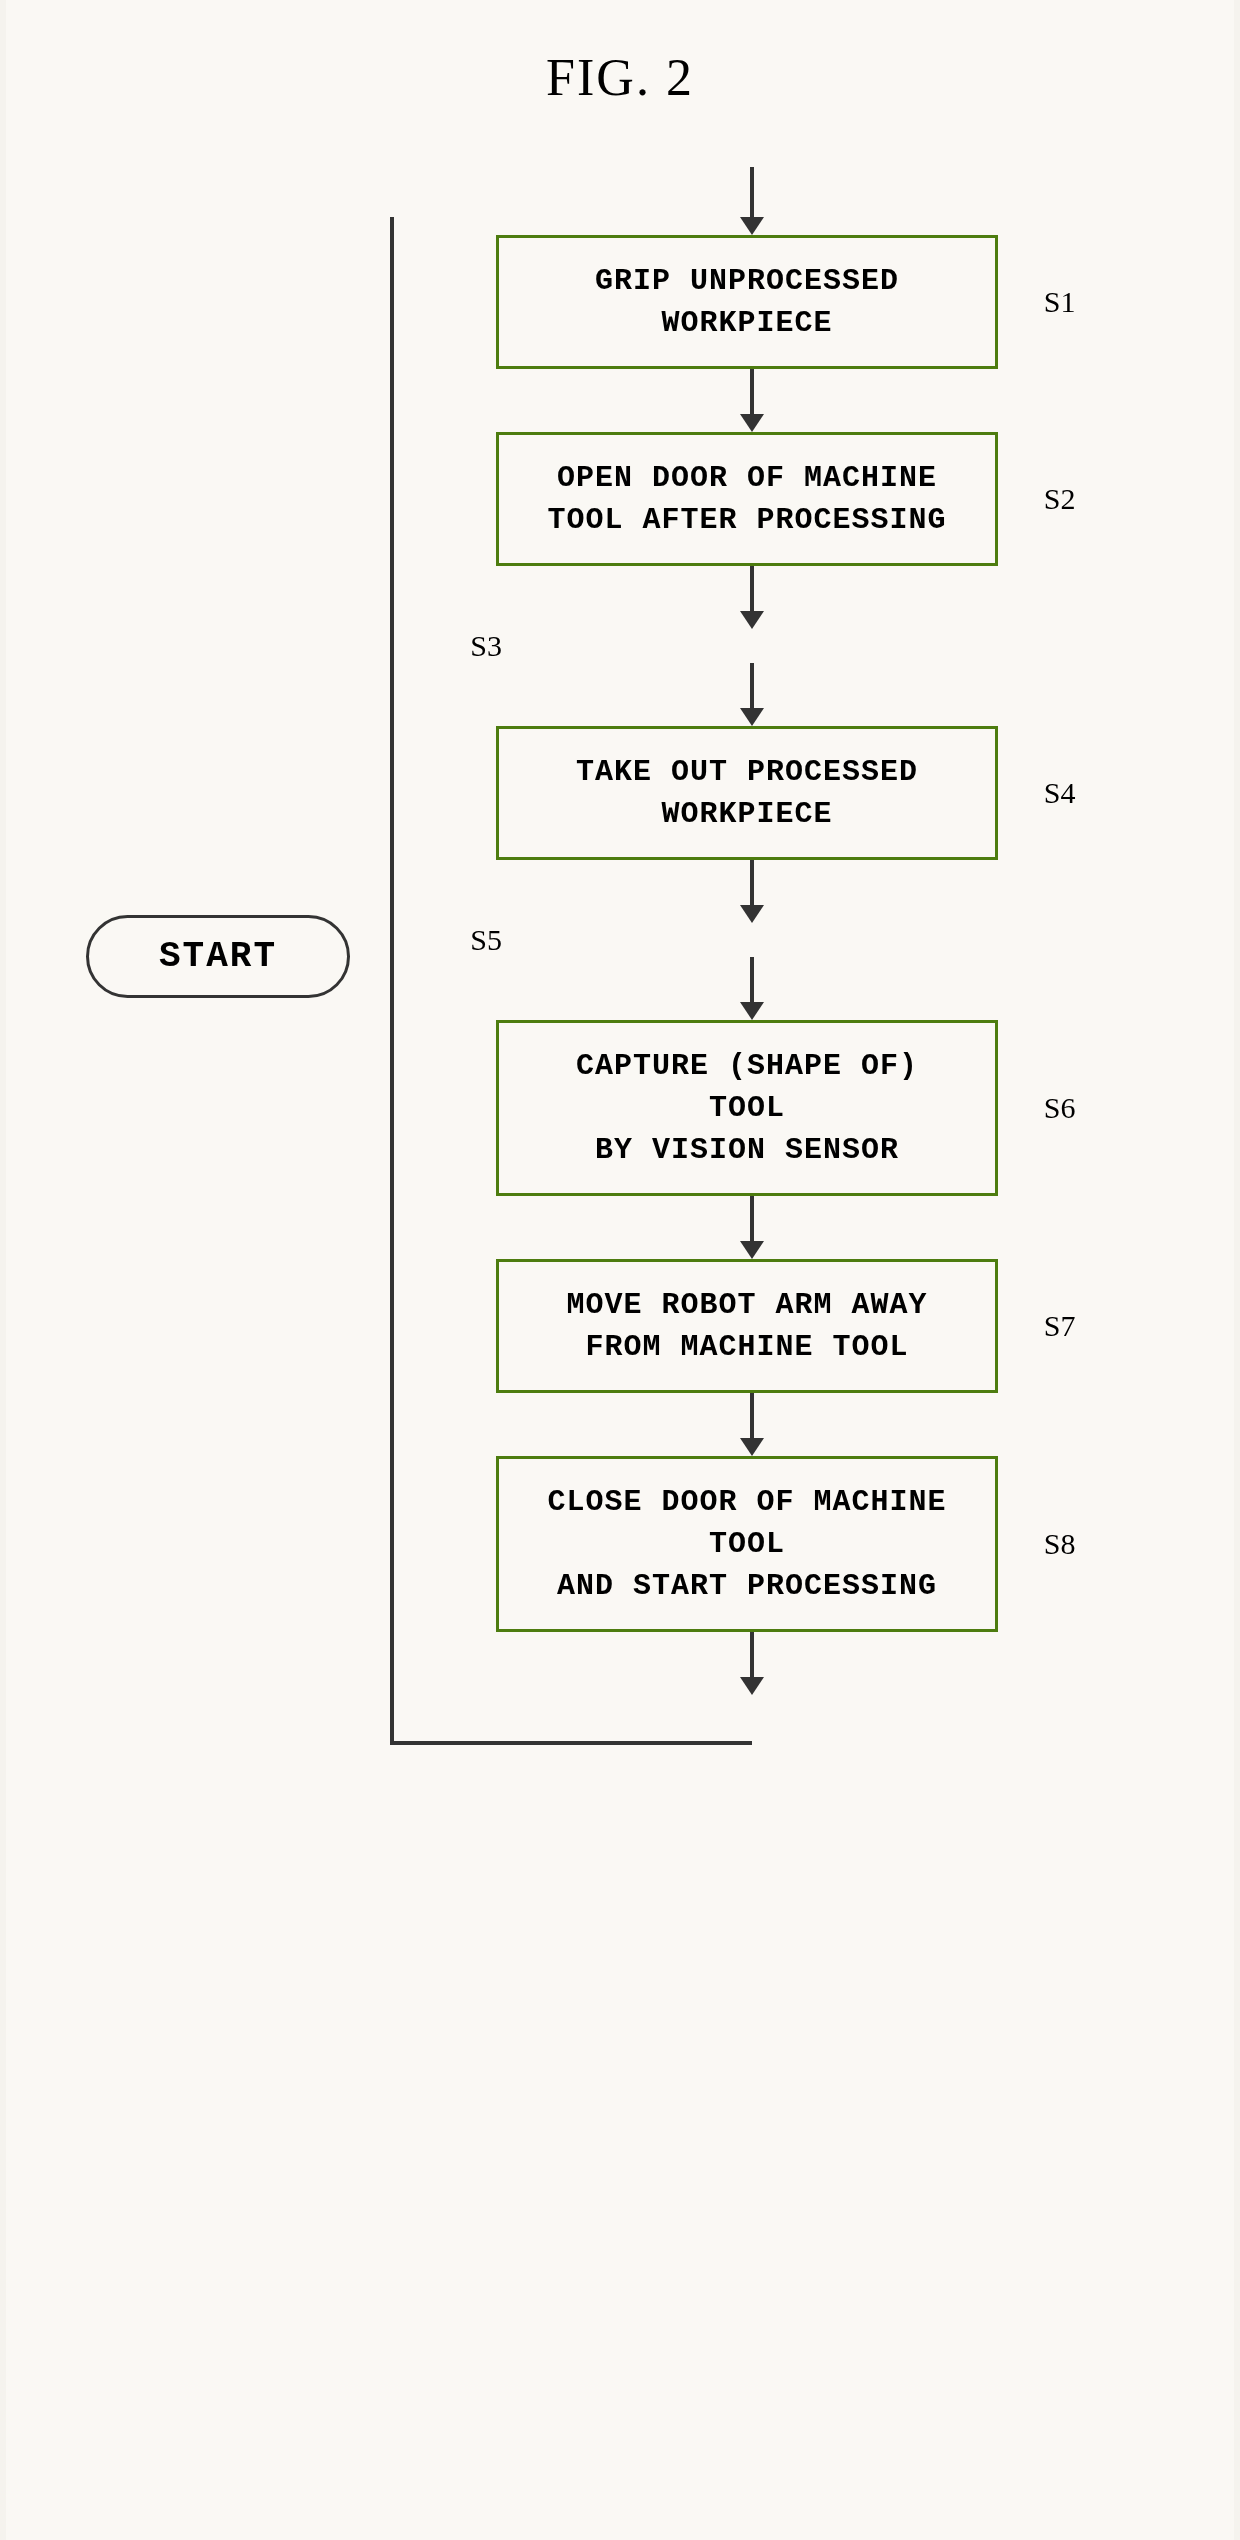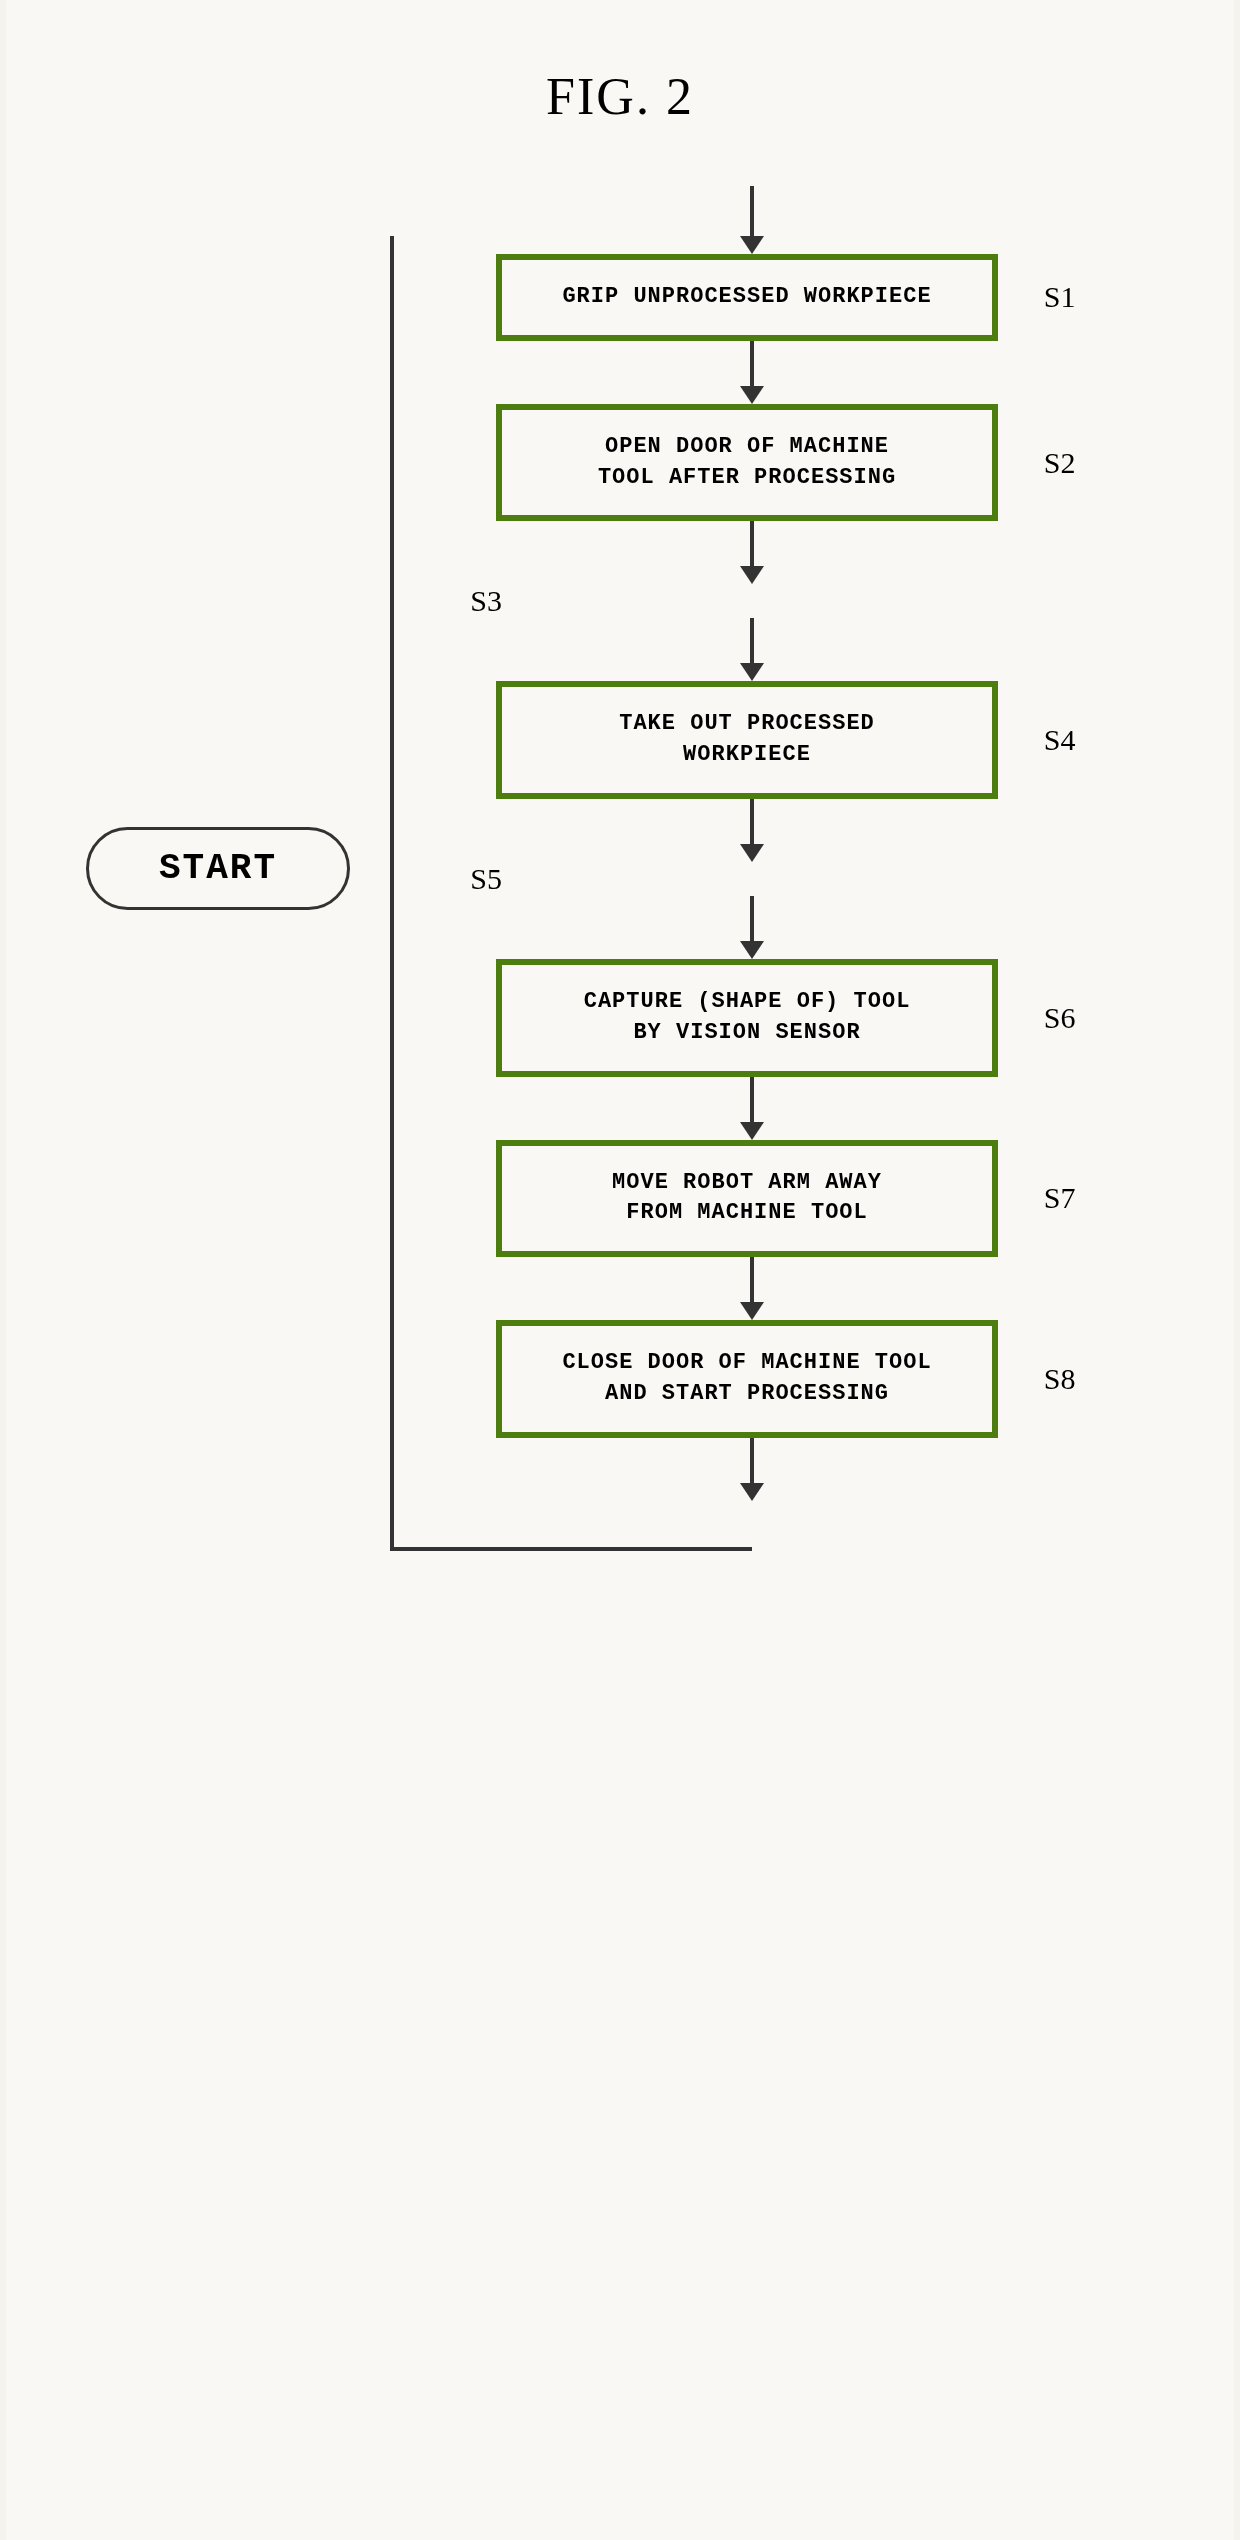--- a/index.html
+++ b/index.html
@@ -15,21 +15,21 @@
       align-items: flex-start;
       min-height: 2540px;
       font-family: 'Courier New', Courier, monospace;
     }
 
     .page {
       width: 1228px;
       min-height: 2540px;
       background: #faf8f4;
       position: relative;
-      padding: 67px 0;
+      padding: 48px 0;
     }
 
     .fig-title {
       text-align: center;
       font-size: 52px;
       font-weight: normal;
       font-family: 'Times New Roman', Times, serif;
       margin-bottom: 60px;
       letter-spacing: 2px;
     }
@@ -54,26 +54,26 @@
     }
 
     .step-row {
       display: flex;
       align-items: center;
       width: 100%;
       position: relative;
     }
 
     .step-box {
-      border: 6px solid #4d7c0f;
+      border: 3px solid #4d7c0f;
       background: #faf8f4;
       flex: 1;
       text-align: center;
       padding: 22px 30px;
-      font-size: 22px;
+      font-size: 30px;
       font-weight: bold;
       letter-spacing: 1px;
       line-height: 1.4;
       margin: 0 36px;
     }
 
     .step-label {
       font-size: 30px;
       font-weight: normal;
       font-family: 'Times New Roman', Times, serif;

